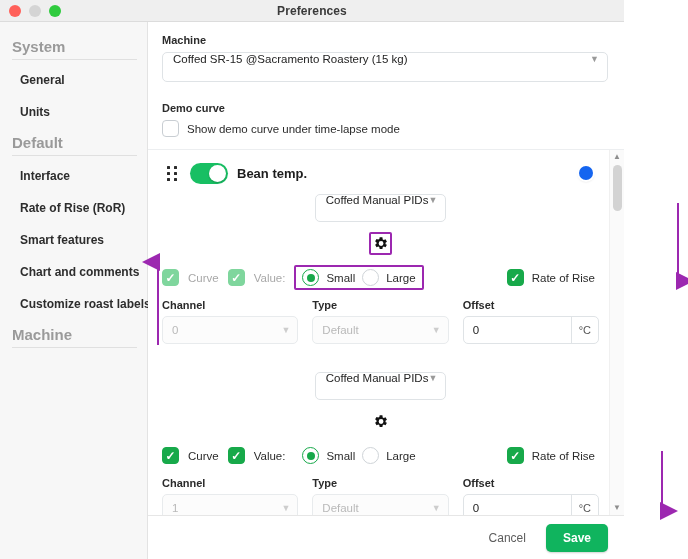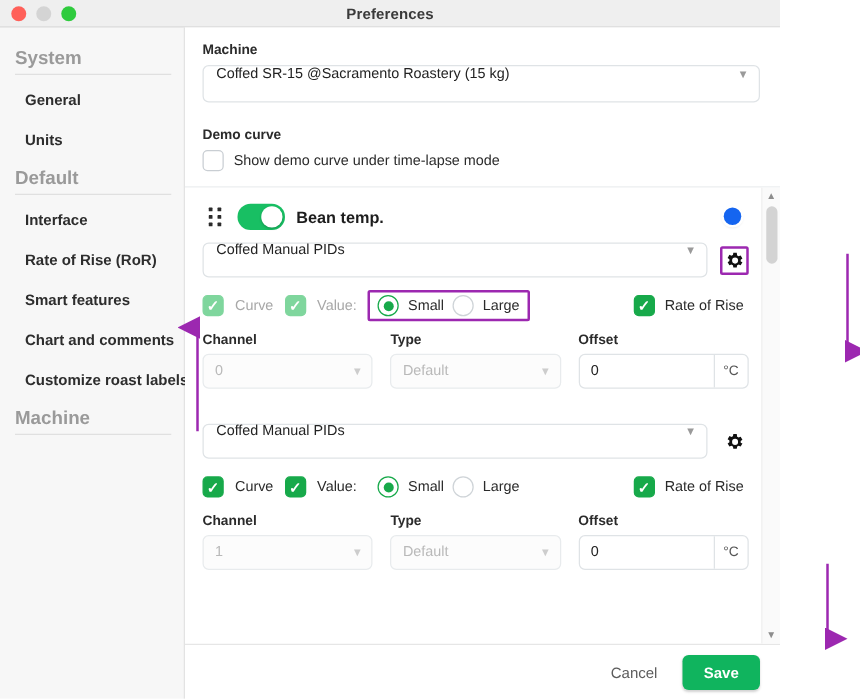--- a/index.html
+++ b/index.html
@@ -133,21 +133,21 @@
     width: 17px; height: 17px; border-radius: 50%; background: #fff;
     box-shadow: 0 1px 2px rgba(0,0,0,.22);
   }
   .card-title { font-size: 13px; font-weight: bold; color: #1d1d1d; }
   .colordot {
     margin-left: auto; width: 14px; height: 14px; border-radius: 50%;
     box-shadow: 0 0 0 2px #fff, 0 1px 3px rgba(0,0,0,.28);
     margin-right: 6px;
   }
 
-  .pid-row { display: flex; align-items: center; gap: 10px; margin-top: 8px; }
+  .pid-row { display: flex; align-items: center; gap: 10px; margin-top: 8px; flex-direction: column; }
   .pid-row .combo { flex: 1 1 auto; height: 28px; }
   .gear-wrap { padding: 3px; border-radius: 2px; display:flex; }
   .gear-wrap.hl { border: 2px solid #9c28b0; padding: 1px; }
   .gear { width: 17px; height: 17px; display:block; }
 
   .opts-row { display: flex; align-items: center; margin-top: 10px; gap: 9px; }
   .radio-group {
     display: flex; align-items: center; gap: 7px;
     padding: 4px 8px; border-radius: 2px;
   }

